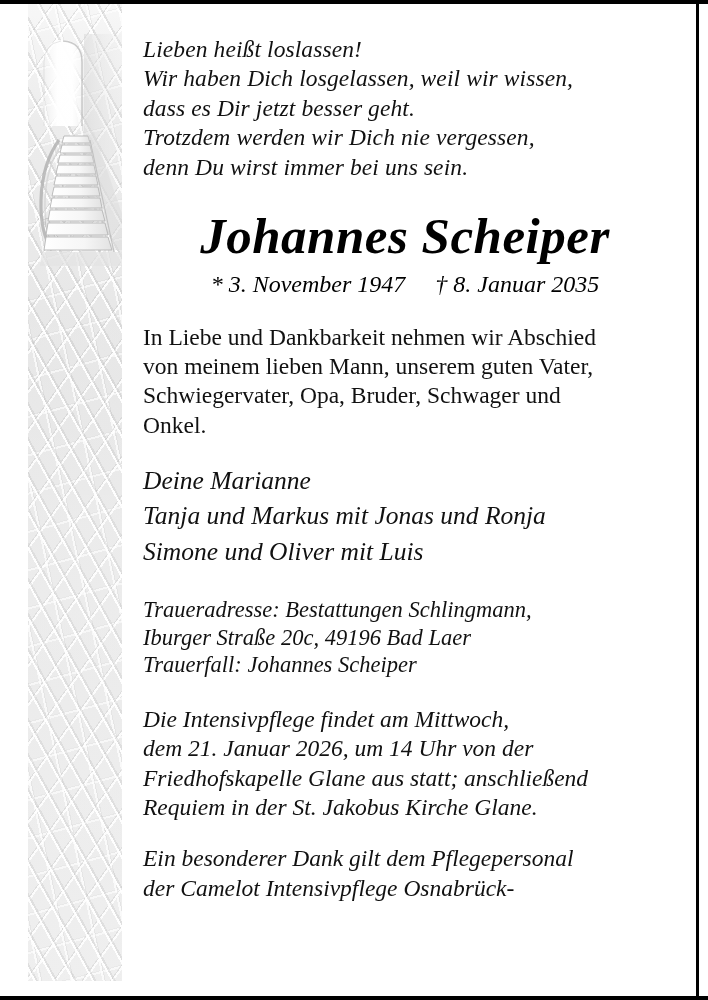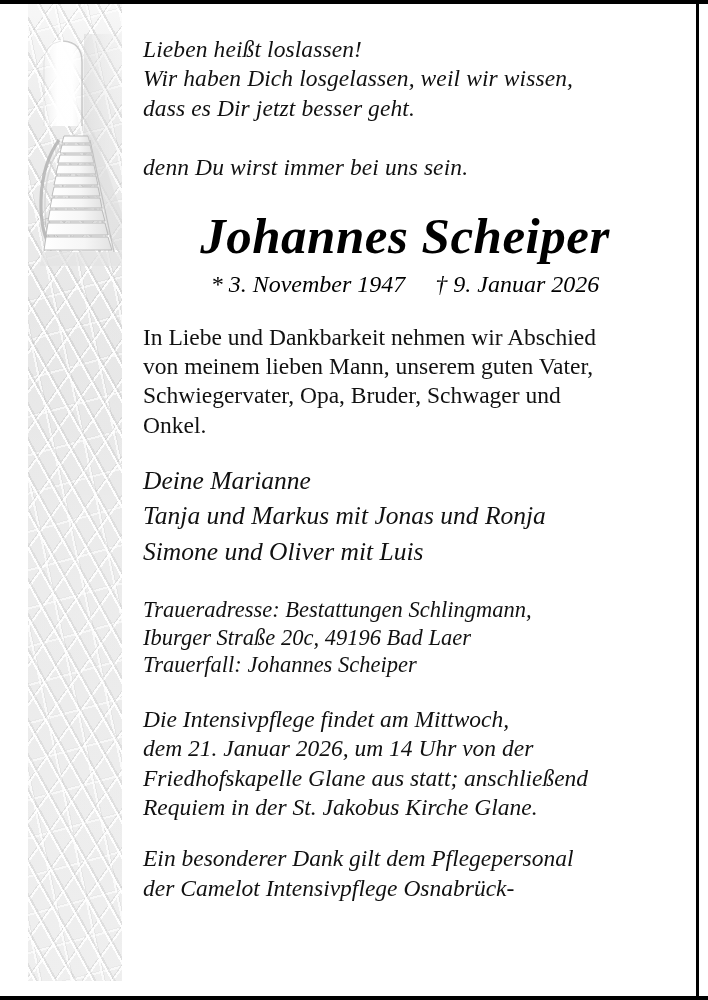--- a/index.html
+++ b/index.html
@@ -256,30 +256,30 @@
       <path d="M14 248 L94 248 L94 262 L12 262 Z" fill="#e3e3e3" fill-opacity="0.7"></path>
     </svg>
   </div>
 
   <div class="content">
 
     <p class="verse">
       <span>Lieben heißt loslassen!</span><br>
       <span>Wir haben Dich losgelassen, weil wir wissen,</span><br>
       <span>dass es Dir jetzt besser geht.</span><br>
-      <br>
+      <span>Trotzdem werden wir Dich nie vergessen,</span><br>
       <span>denn Du wirst immer bei uns sein.</span>
     </p>
 
     <h1 class="deceased-name">Johannes Scheiper</h1>
 
     <p class="dates">
       <span class="date-birth"><span class="sym">*</span>
         <span>3. November 1947</span></span><span class="date-death"><span class="sym">†</span>
-        <span>9. Januar 2026</span></span>
+        <span>8. Januar 2035</span></span>
     </p>
 
     <p class="farewell">
       <span>In Liebe und Dankbarkeit nehmen wir Abschied</span><br>
       <span>von meinem lieben Mann, unserem guten Vater,</span><br>
       <span>Schwiegervater, Opa, Bruder, Schwager und</span><br>
       <span>Onkel.</span>
     </p>
 
     <p class="mourners">

